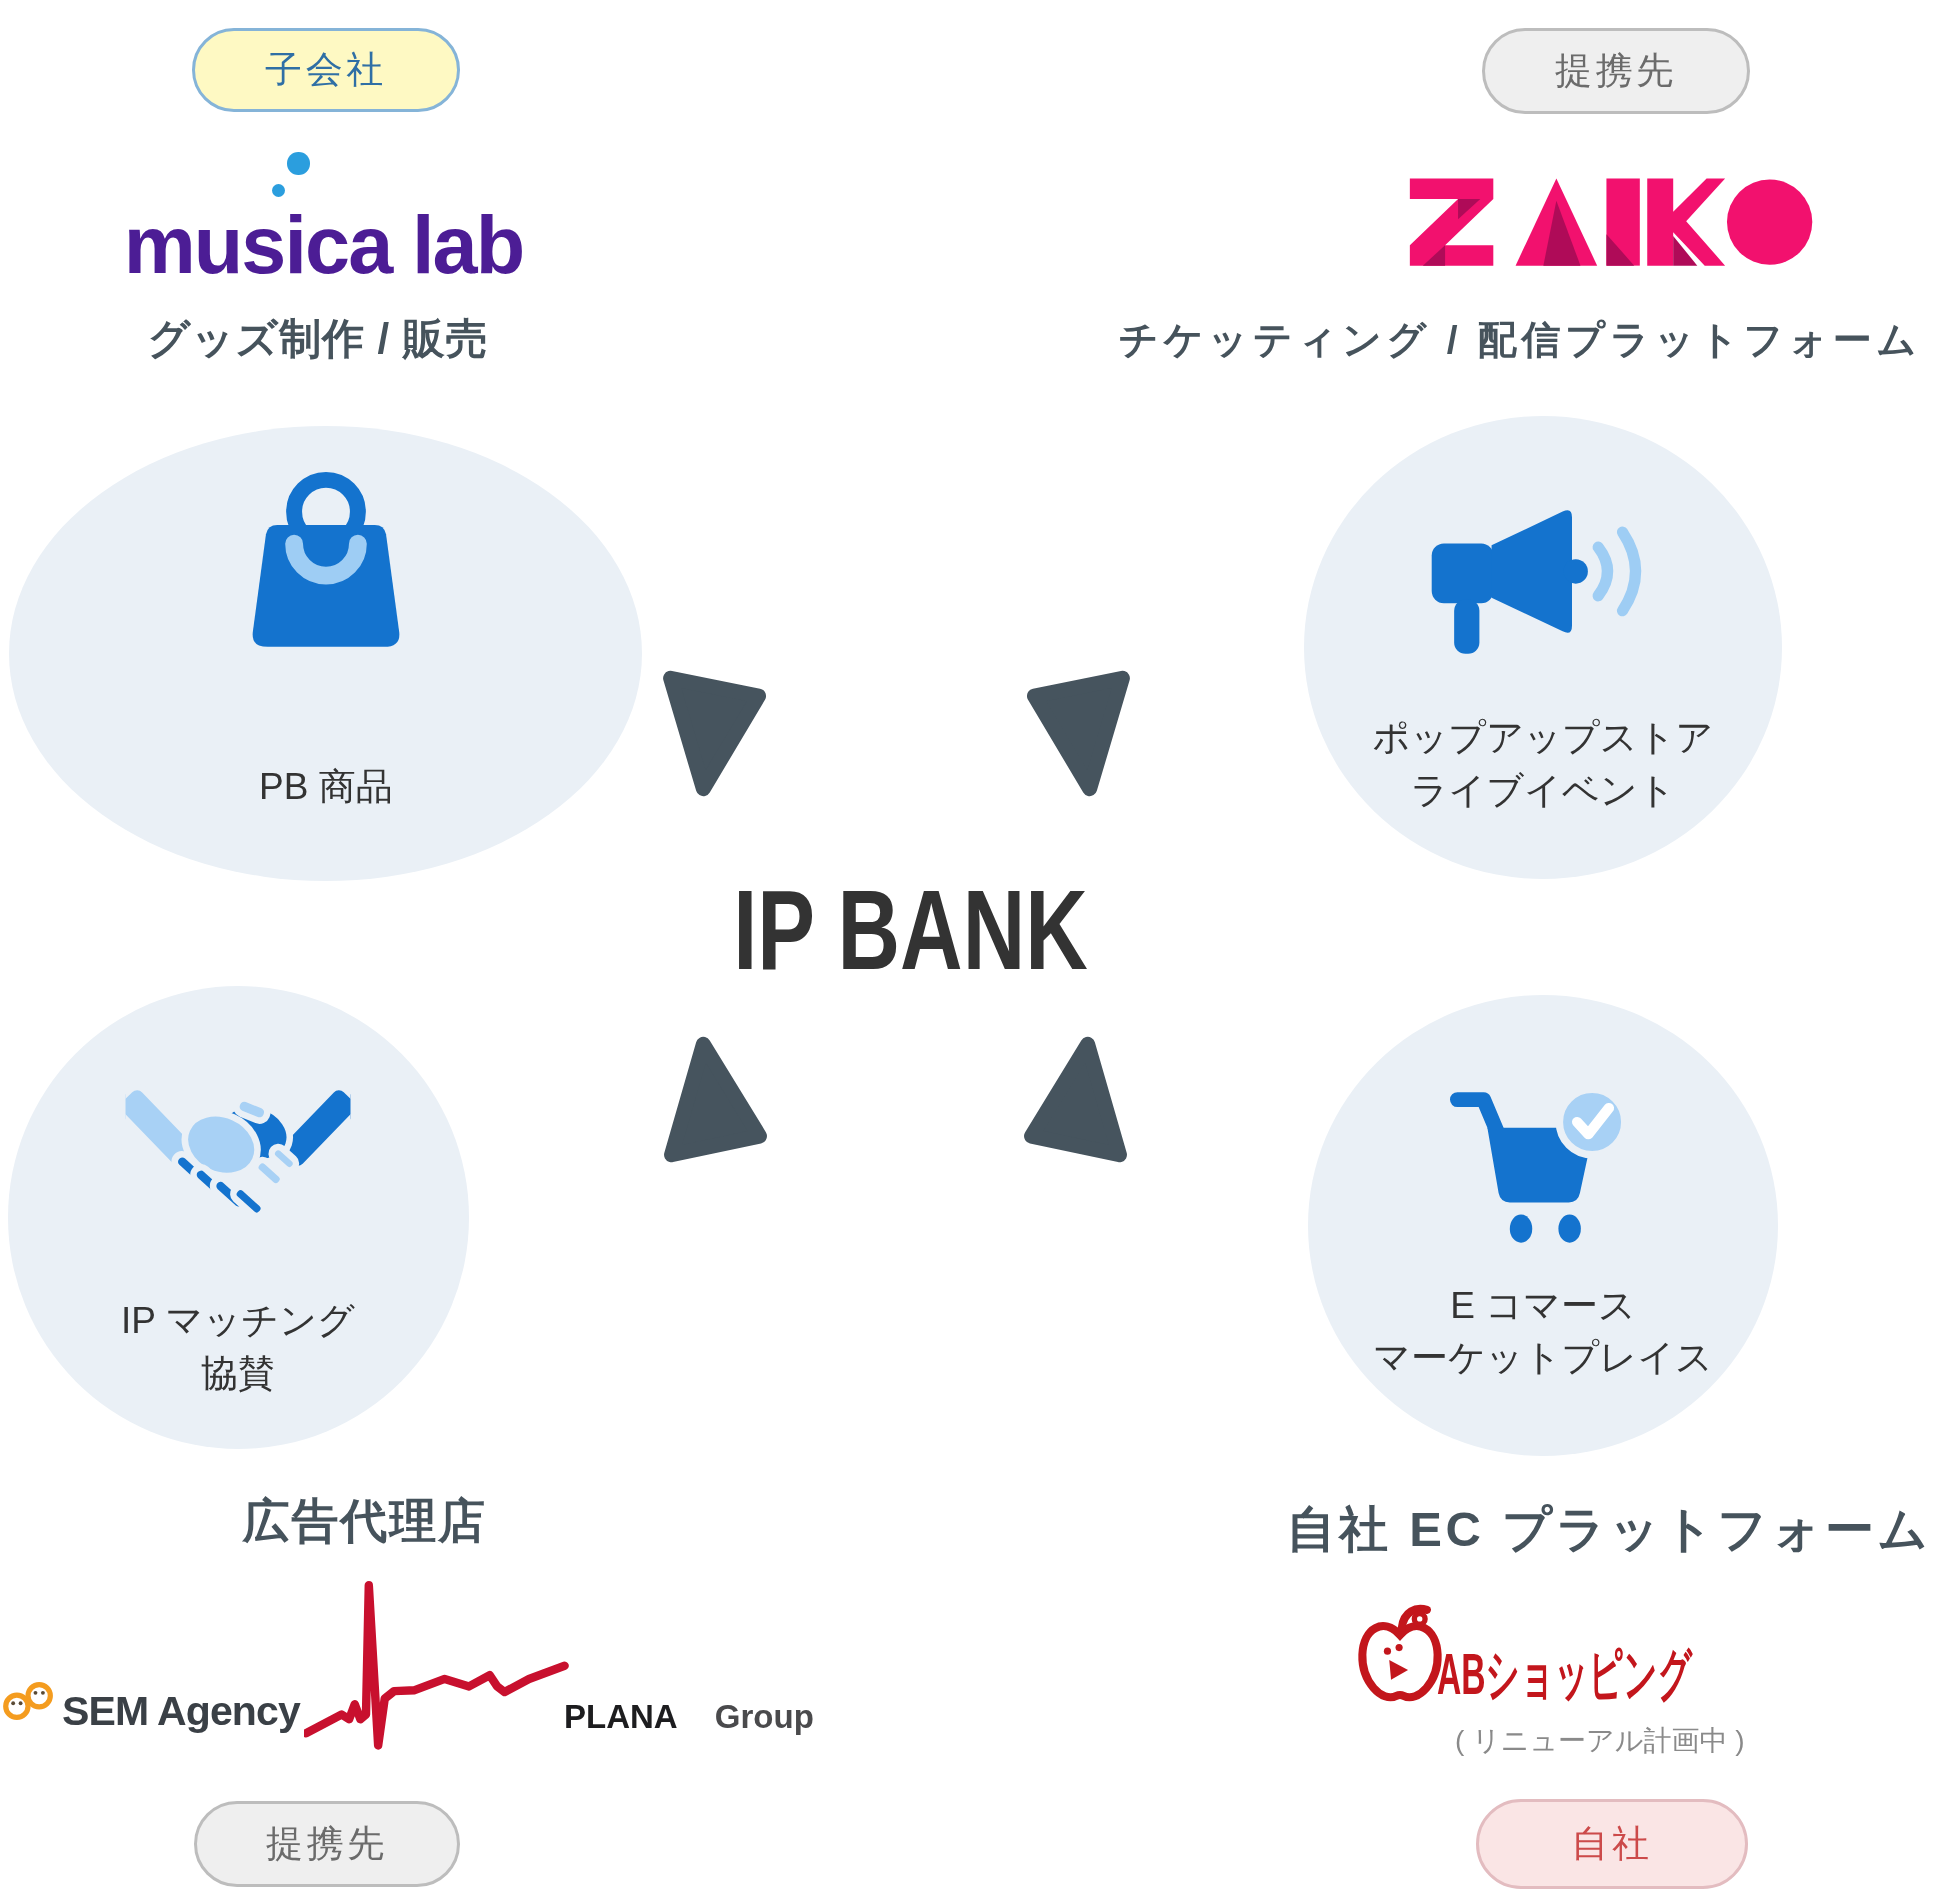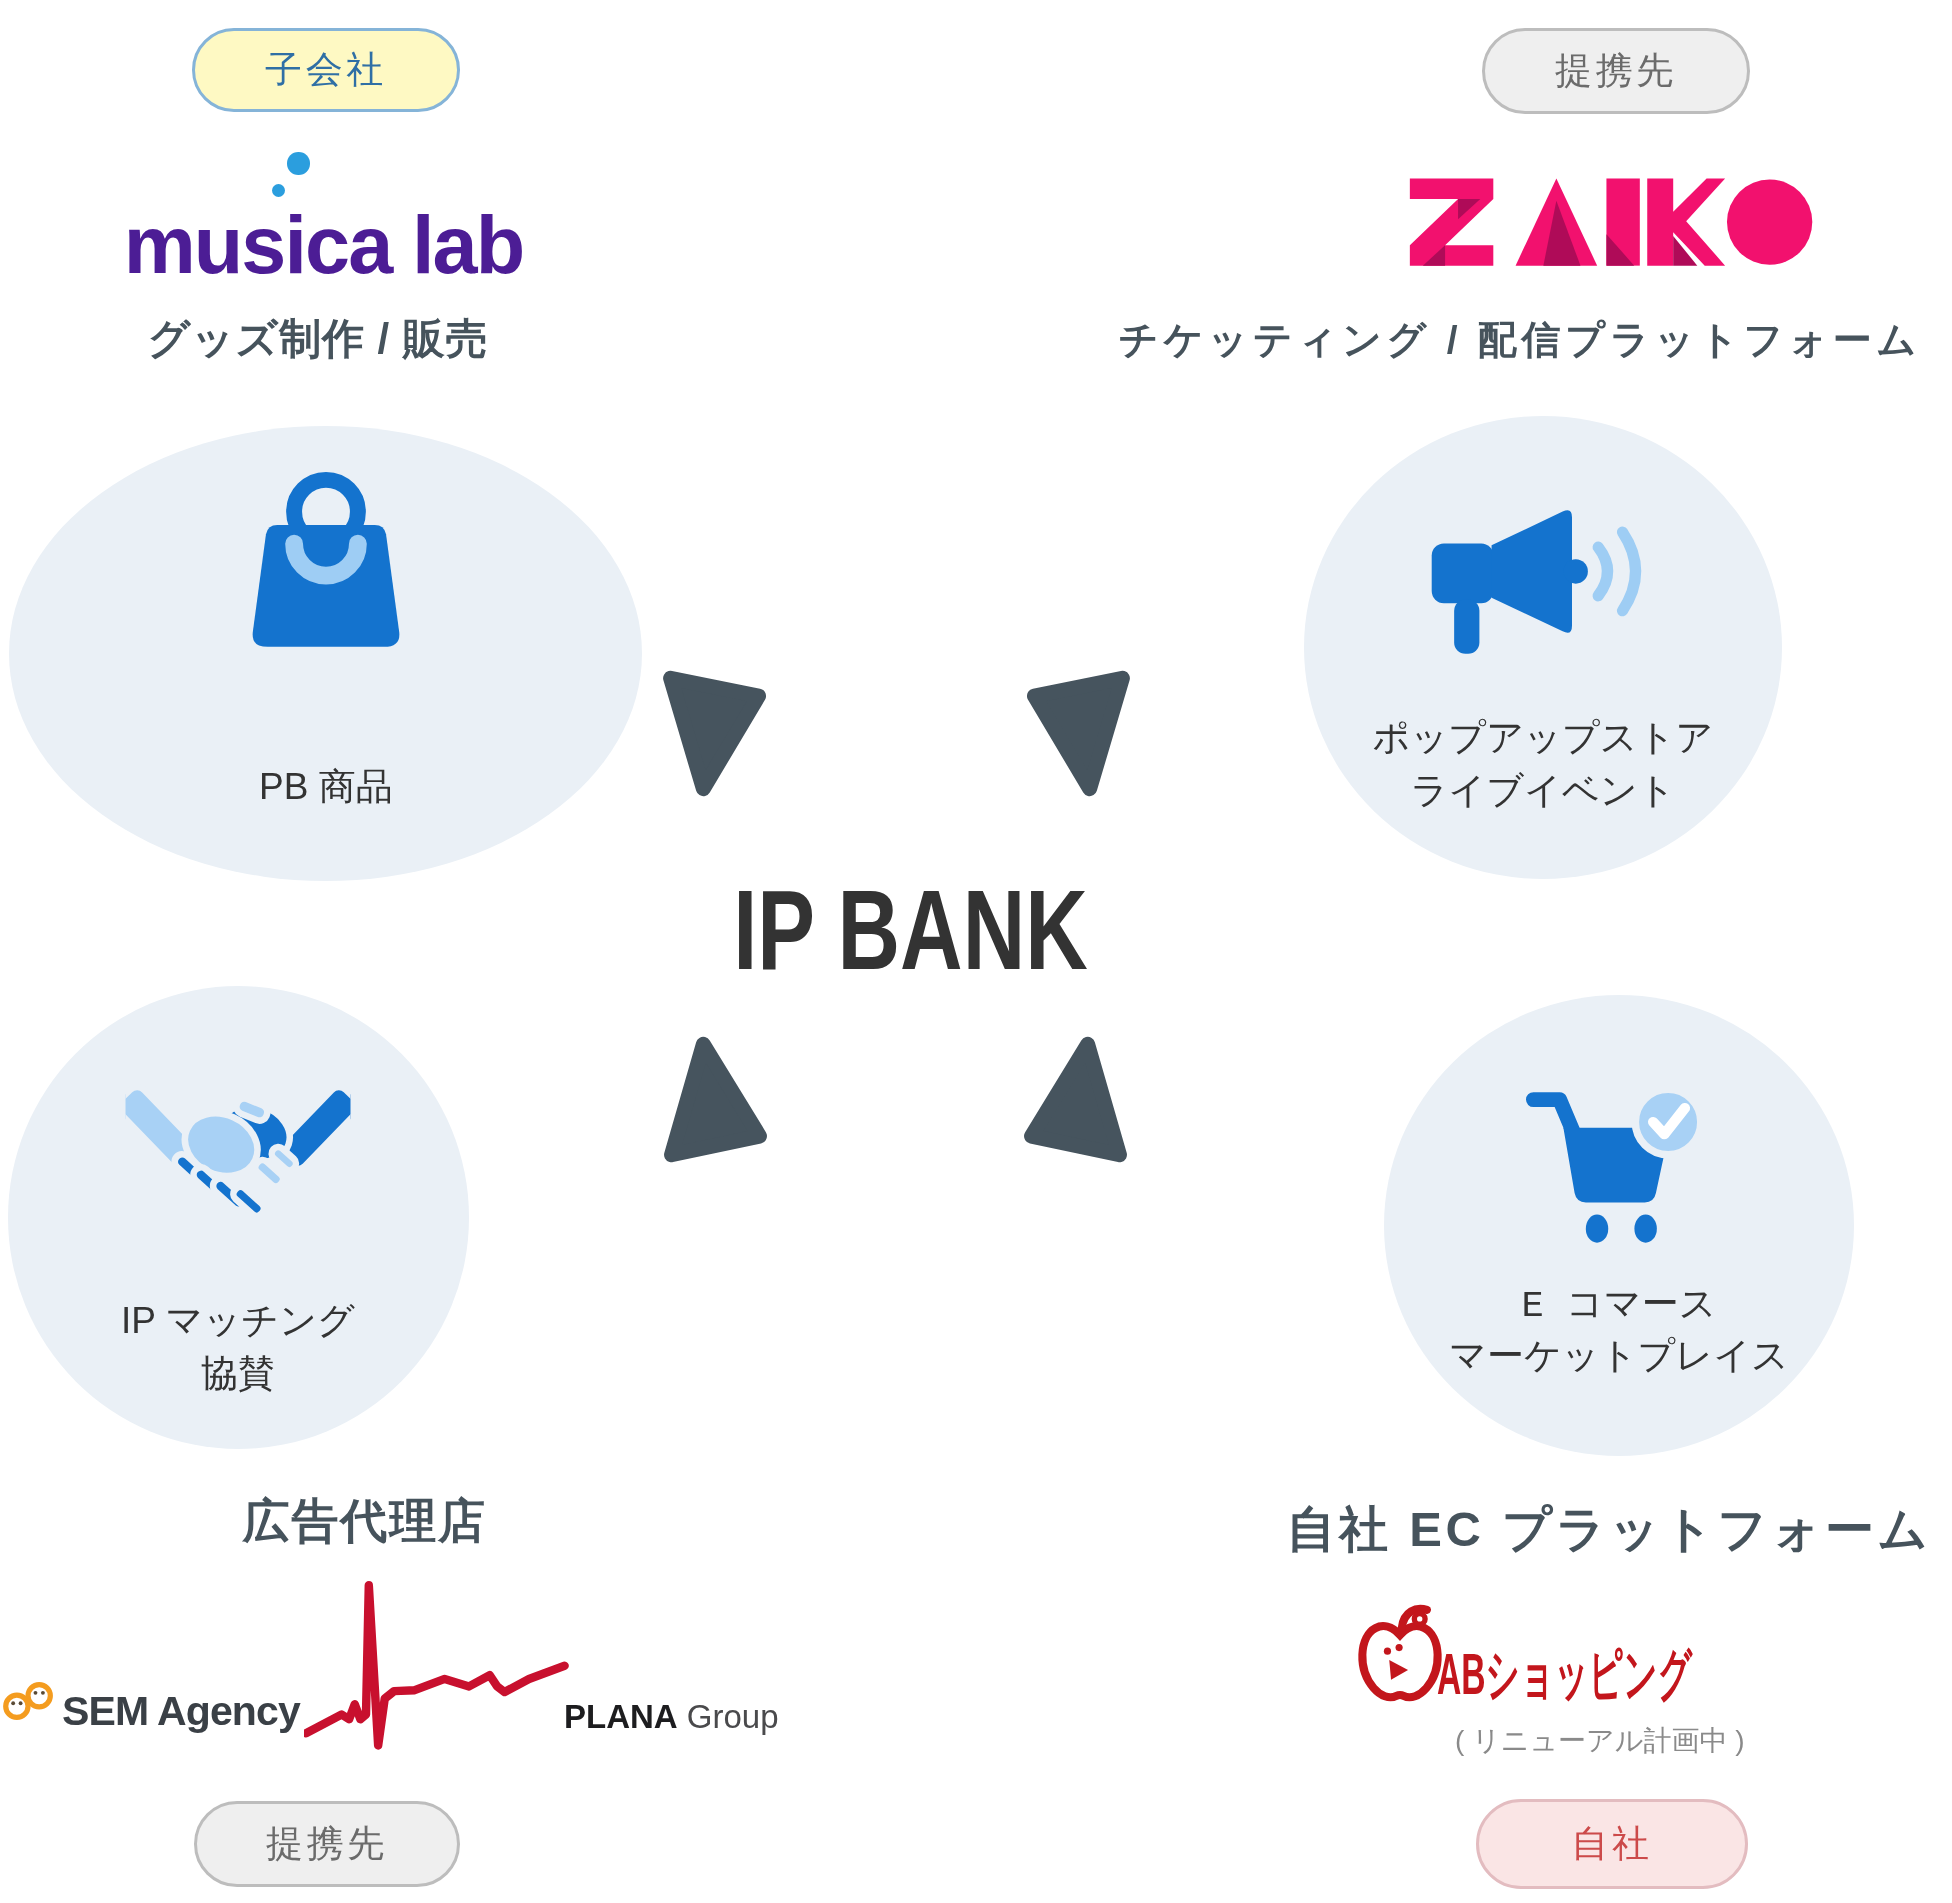--- a/index.html
+++ b/index.html
@@ -44,21 +44,21 @@
   .musica-dot{position:absolute;border-radius:50%;background:#2B9EDE;}
   
   .sem-text{
     position:absolute;left:62px;top:1688px;font-size:41px;font-weight:600;
     color:#3A4046;letter-spacing:-0.9px;white-space:nowrap;
   }
   .plana-text{
     position:absolute;left:564px;top:1698px;font-size:33px;color:#1D1D1F;white-space:nowrap;
   }
   .plana-text b{font-weight:bold;}
-  .plana-text span{color:#4A4A4C;font-weight:normal;}
+  .plana-text span{color:#4A4A4C;font-weight:bold;margin-left:28px;}
   
   .ab-text{
     position:absolute;left:1437px;top:1636px;font-size:58px;font-weight:bold;color:#C3161C;
     transform:scaleX(0.58);transform-origin:left center;white-space:nowrap;
   }
   .ab-note{
     position:absolute;left:1455px;top:1722px;width:272px;text-align:center;
     font-size:28px;color:#8A8A8A;white-space:nowrap;
   }
 </style>
@@ -181,21 +181,21 @@
   <svg width="272" height="178" viewBox="0 0 290 190">
     <polyline points="2,170 40,150 48,155 54,139 60,155 66,150 69,12 79,183 86,133 96,125 118,124 150,112 176,120 198,108 206,120 214,126 240,112 278,98" fill="none" stroke="#C8102E" stroke-width="9" stroke-linecap="round" stroke-linejoin="round"></polyline>
   </svg>
 </span>
 <div class="plana-text">
   <b>PLANA</b>&nbsp;<span>Group</span>
 </div>
 
 <div class="badge gray" style="left:194px;top:1801px;width:266px;height:86px;">提携先</div>
 
-<div class="bubble" style="left:1384px;top:995px;width:470px;height:461px;font-family:Liberation Mono, monospace;">
+<div class="bubble" style="left:1308px;top:995px;width:470px;height:461px;">
   <span class="icon-center" style="top:82px;">
     <svg width="201" height="178" viewBox="0 0 215 190">
       <path d="M16,24 H44 L60,62" fill="none" stroke="#1473CE" stroke-width="16" stroke-linecap="round" stroke-linejoin="round"></path>
       <path d="M48,54 H162 L147,124 Q145,134 135,134 H72 Q62,134 60,124 Z" fill="#1473CE"></path>
       <ellipse cx="84" cy="162" rx="12" ry="15" fill="#1473CE"></ellipse>
       <ellipse cx="136" cy="162" rx="12" ry="15" fill="#1473CE"></ellipse>
       <circle cx="160" cy="48" r="35" fill="#A8D1F5" stroke="#EAF0F6" stroke-width="8"></circle>
       <path d="M144,48 L156,61 L178,33" fill="none" stroke="#ffffff" stroke-width="11" stroke-linecap="round" stroke-linejoin="round"></path>
     </svg>
   </span>

